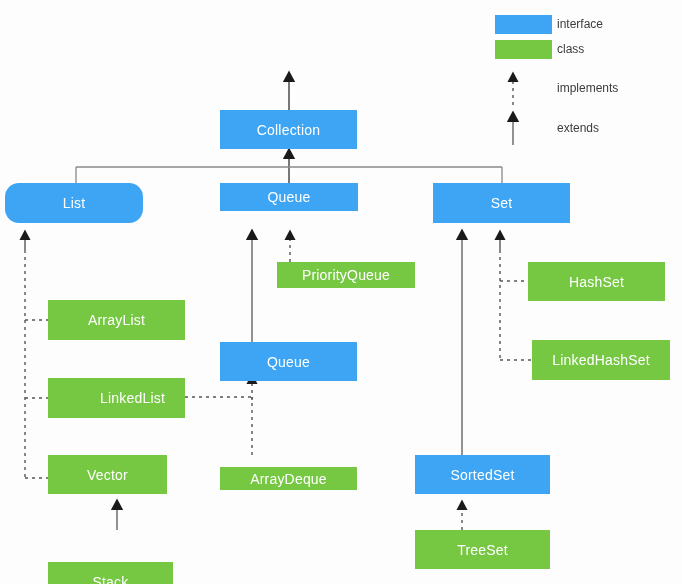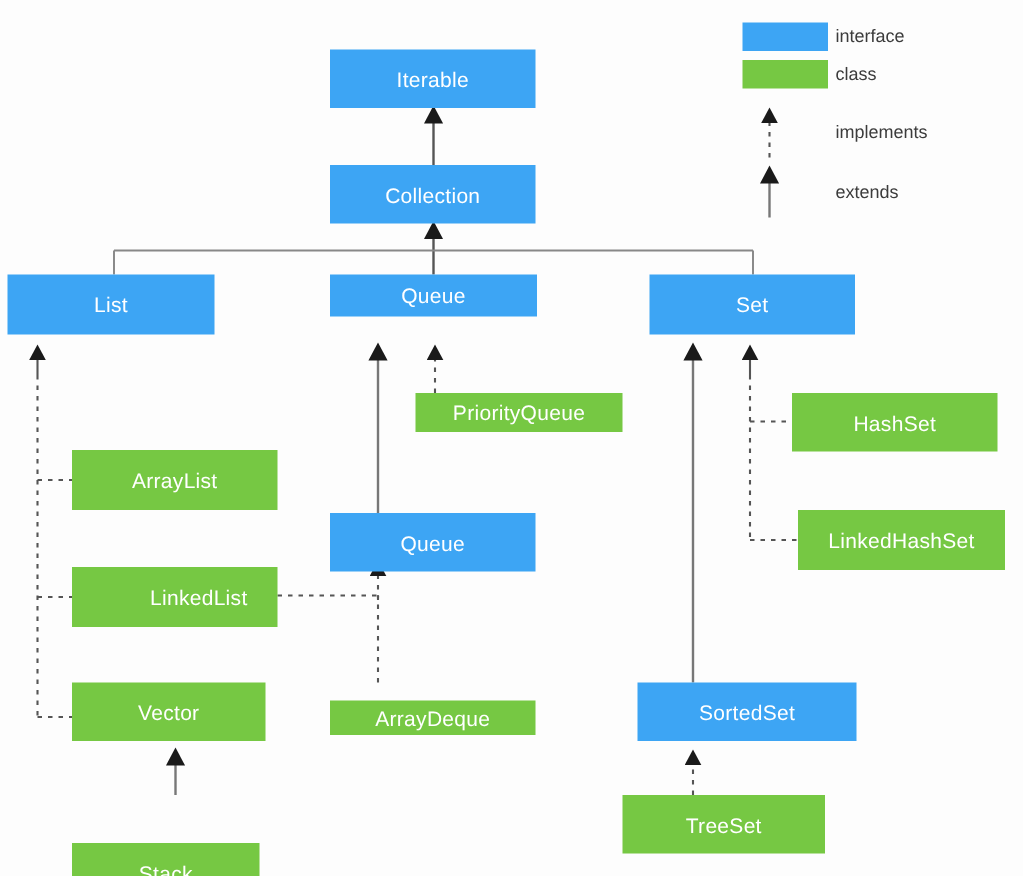--- a/index.html
+++ b/index.html
@@ -132,27 +132,24 @@
     </g>
 
     <g>
       <line x1="513" y1="105" x2="513" y2="80" stroke="#555555" stroke-width="1.4" stroke-dasharray="3,4" marker-end="url(#arrowhead)"></line>
     </g>
     <g>
       <line x1="513" y1="145" x2="513" y2="120" stroke="#777777" stroke-width="1.6" marker-end="url(#arrowhead)"></line>
     </g>
   </svg>
 
-  <div class="node iface" style="left:220px;top:33px;width:137px;height:39px;">
-    <span>Iterable</span>
-  </div>
   <div class="node iface" style="left:220px;top:110px;width:137px;height:39px;">
     <span>Collection</span>
   </div>
-  <div class="node iface" style="left:5px;top:183px;width:138px;height:40px;">
+  <div class="node iface" style="left:5px;top:183px;width:138px;height:40px;border-radius:14px;">
     <span>List</span>
   </div>
   <div class="node iface" style="left:220px;top:183px;width:138px;height:28px;">
     <span>Queue</span>
   </div>
   <div class="node iface" style="left:433px;top:183px;width:137px;height:40px;">
     <span>Set</span>
   </div>
   <div class="node klass" style="left:277px;top:262px;width:138px;height:26px;">
     <span>PriorityQueue</span>
@@ -165,27 +162,27 @@
   </div>
   <div class="node iface" style="left:220px;top:342px;width:137px;height:39px;">
     <span>Queue</span>
   </div>
   <div class="node klass" style="left:532px;top:340px;width:138px;height:40px;">
     <span>LinkedHashSet</span>
   </div>
   <div class="node klass" style="left:48px;top:378px;width:137px;height:40px;padding-left:32px;">
     <span>LinkedList</span>
   </div>
-  <div class="node klass" style="left:48px;top:455px;width:129px;height:39px;">
+  <div class="node klass" style="left:48px;top:455px;width:119px;height:39px;">
     <span>Vector</span>
   </div>
   <div class="node klass" style="left:220px;top:455px;width:137px;height:23px;margin-top:12px;">
     <span>ArrayDeque</span>
   </div>
-  <div class="node iface" style="left:425px;top:455px;width:146px;height:39px;">
+  <div class="node iface" style="left:415px;top:455px;width:135px;height:39px;">
     <span>SortedSet</span>
   </div>
   <div class="node klass" style="left:48px;top:530px;width:125px;height:39px;margin-top:32px;">
     <span>Stack</span>
   </div>
   <div class="node klass" style="left:415px;top:530px;width:135px;height:39px;">
     <span>TreeSet</span>
   </div>
 
   <div class="legend">

